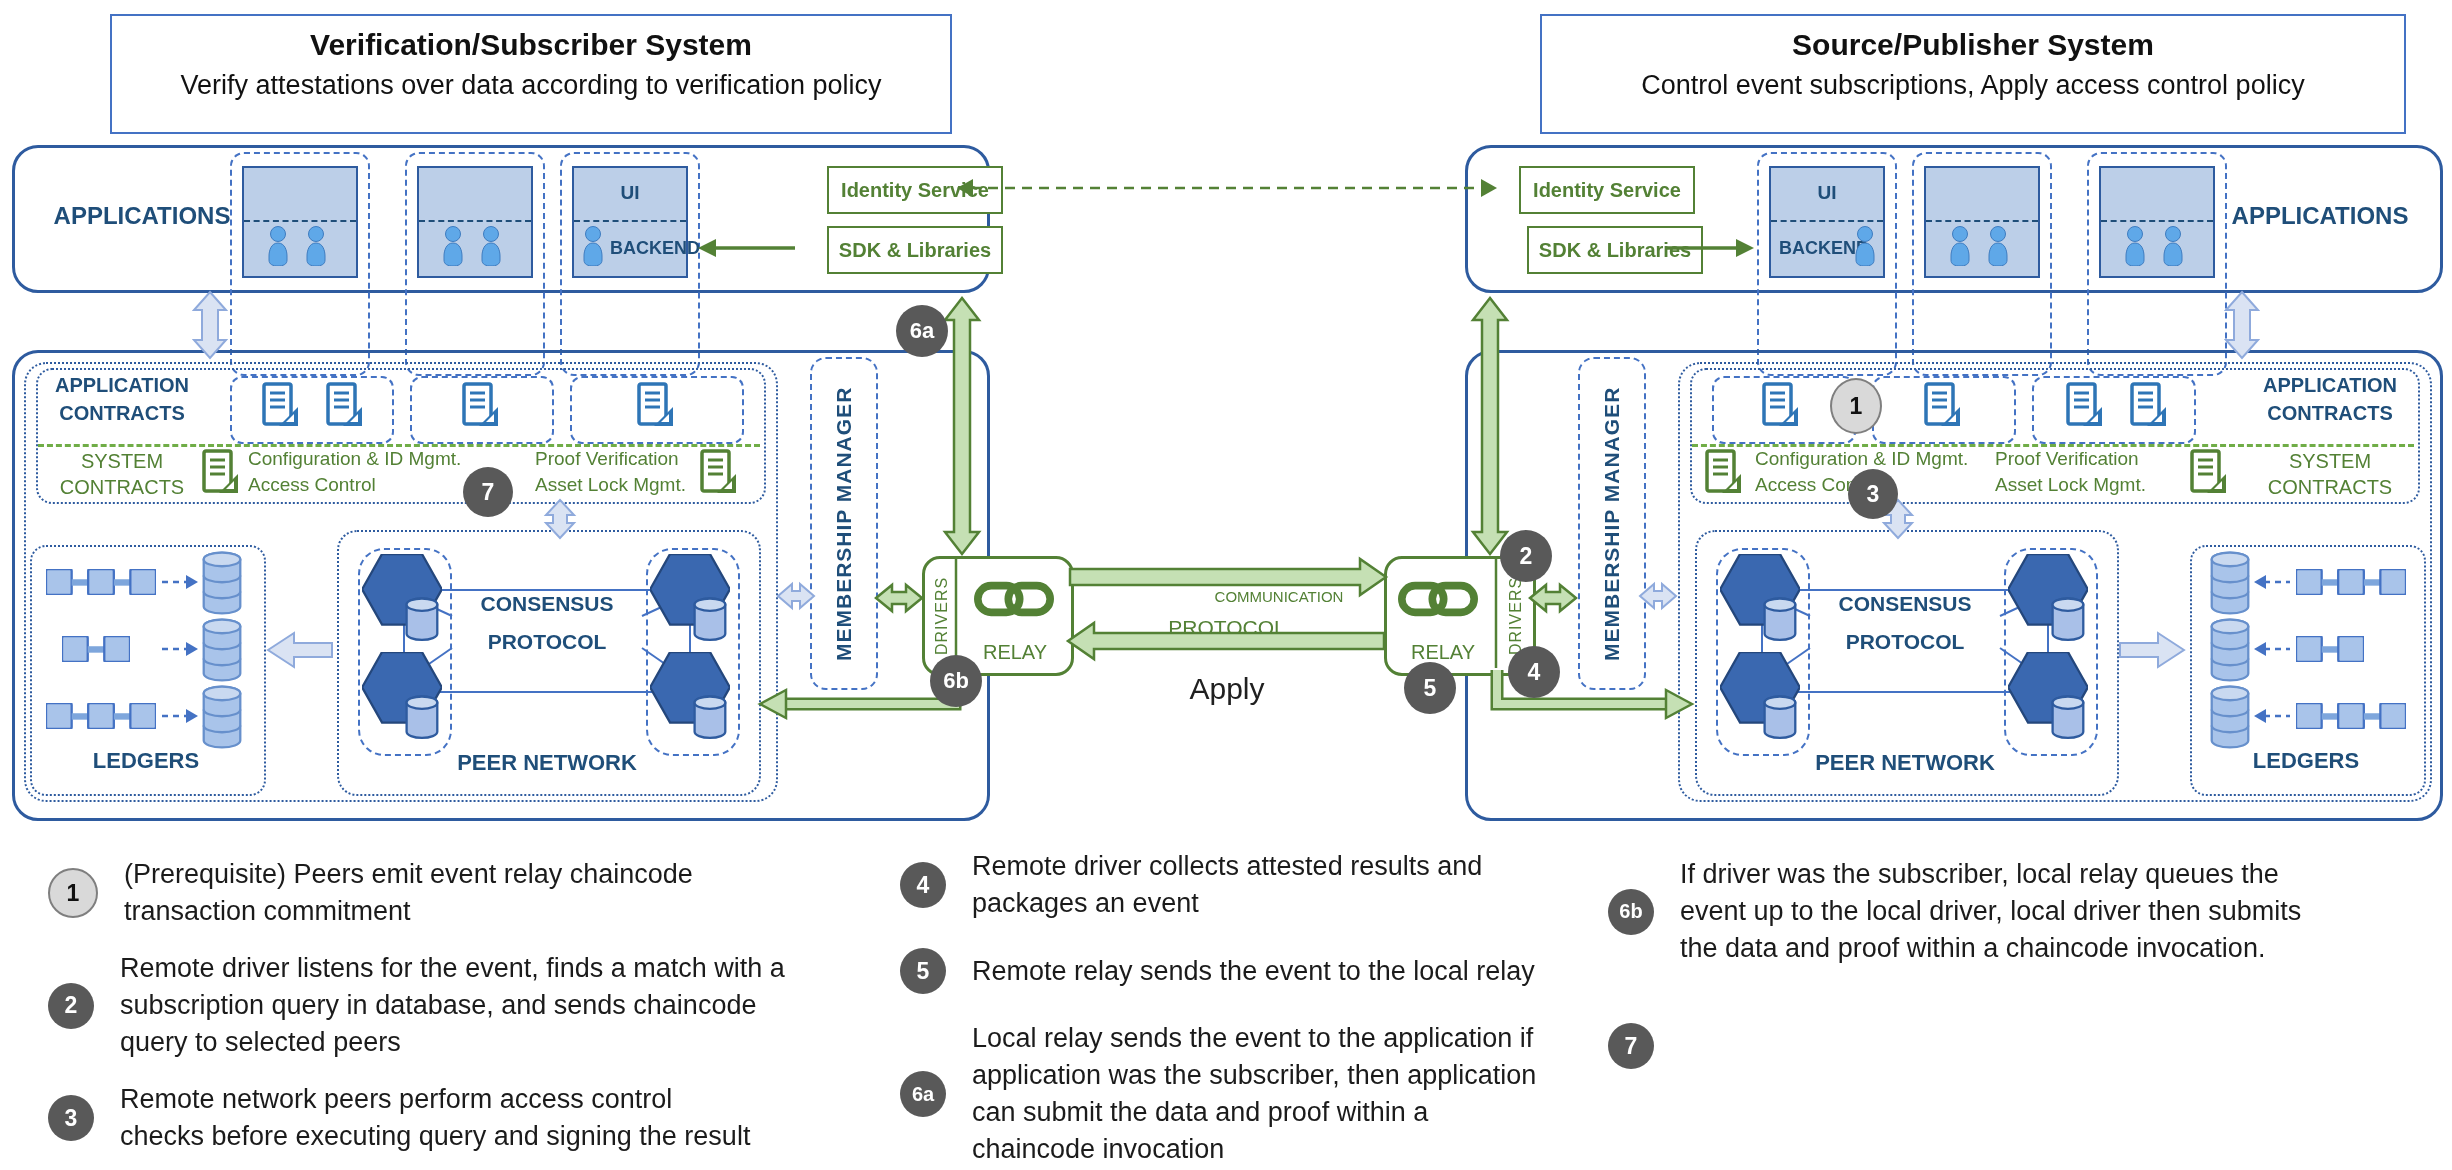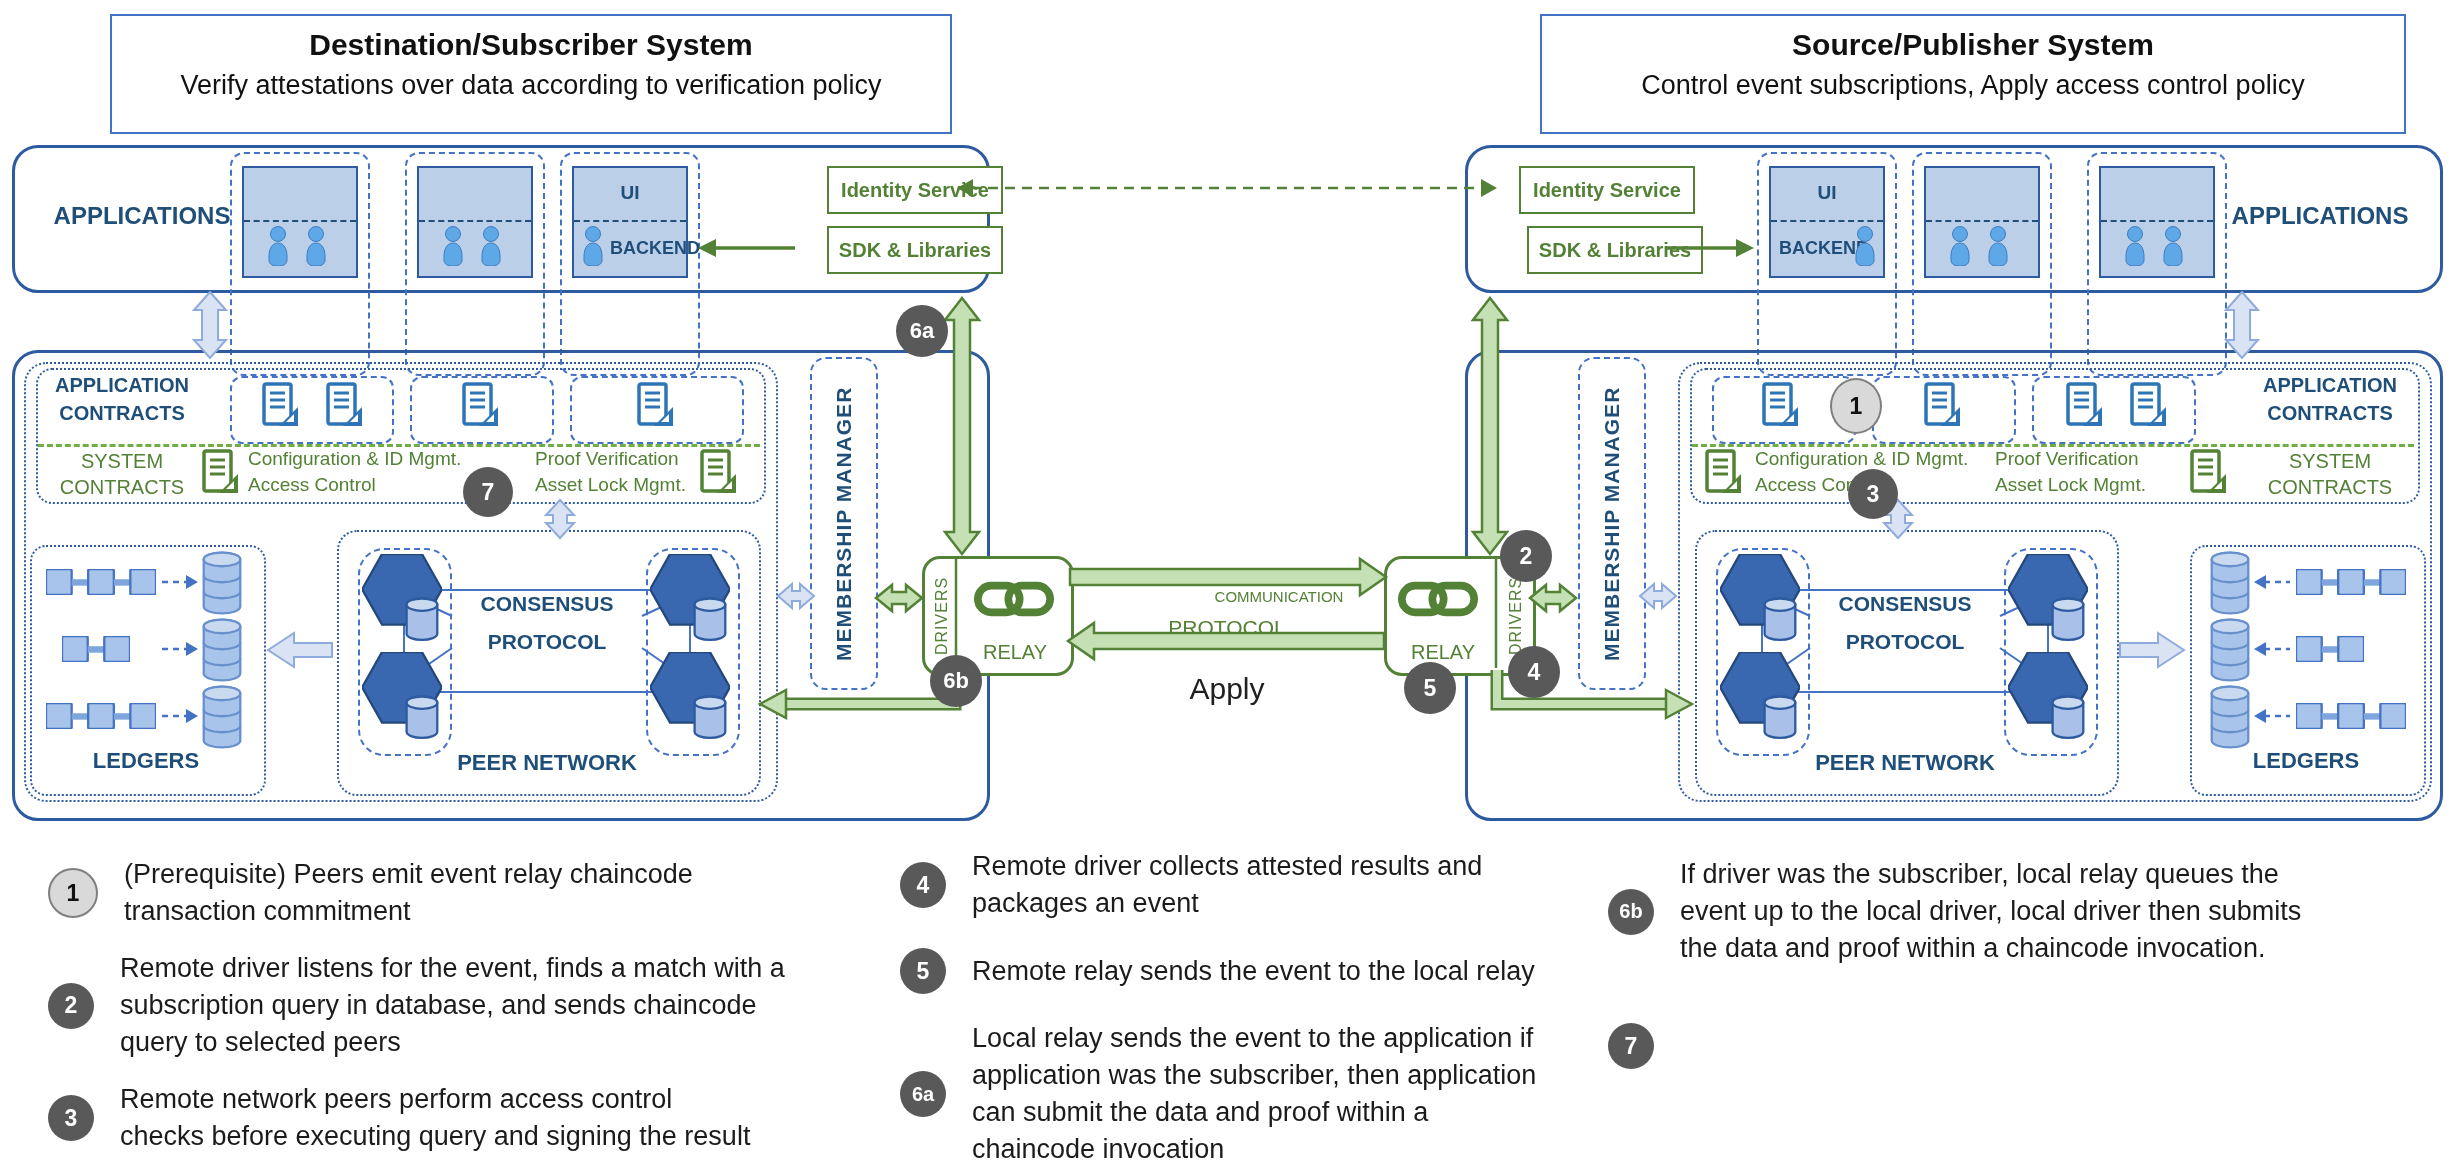--- a/index.html
+++ b/index.html
@@ -32,21 +32,21 @@
   .legend-badge{width:46px;height:46px;flex:0 0 46px;margin-right:26px;font-size:23px;}
   .legend-text{font-size:27px;line-height:37px;color:#1b1b1b;white-space:pre-line;}
   .gdash{border-top:3px dashed #70AD47;}
 </style>
 </head>
 <body>
 
 <div id="stage">
 
   <div class="abs titlebox" style="left:110px;top:14px;width:838px;height:104px;">
-    <div class="t1">Destination/Subscriber System</div>
+    <div class="t1">Verification/Subscriber System</div>
     <div class="t2">Verify attestations over data according to verification policy</div>
   </div>
   <div class="abs titlebox" style="left:1540px;top:14px;width:862px;height:104px;">
     <div class="t1">Source/Publisher System</div>
     <div class="t2">Control event subscriptions, Apply access control policy</div>
   </div>
 
   <div class="abs roundbox" style="left:12px;top:145px;width:972px;height:142px;"></div>
   <div class="abs blulbl ctr" style="left:42px;top:202px;width:200px;font-size:24px;">APPLICATIONS</div>
 

